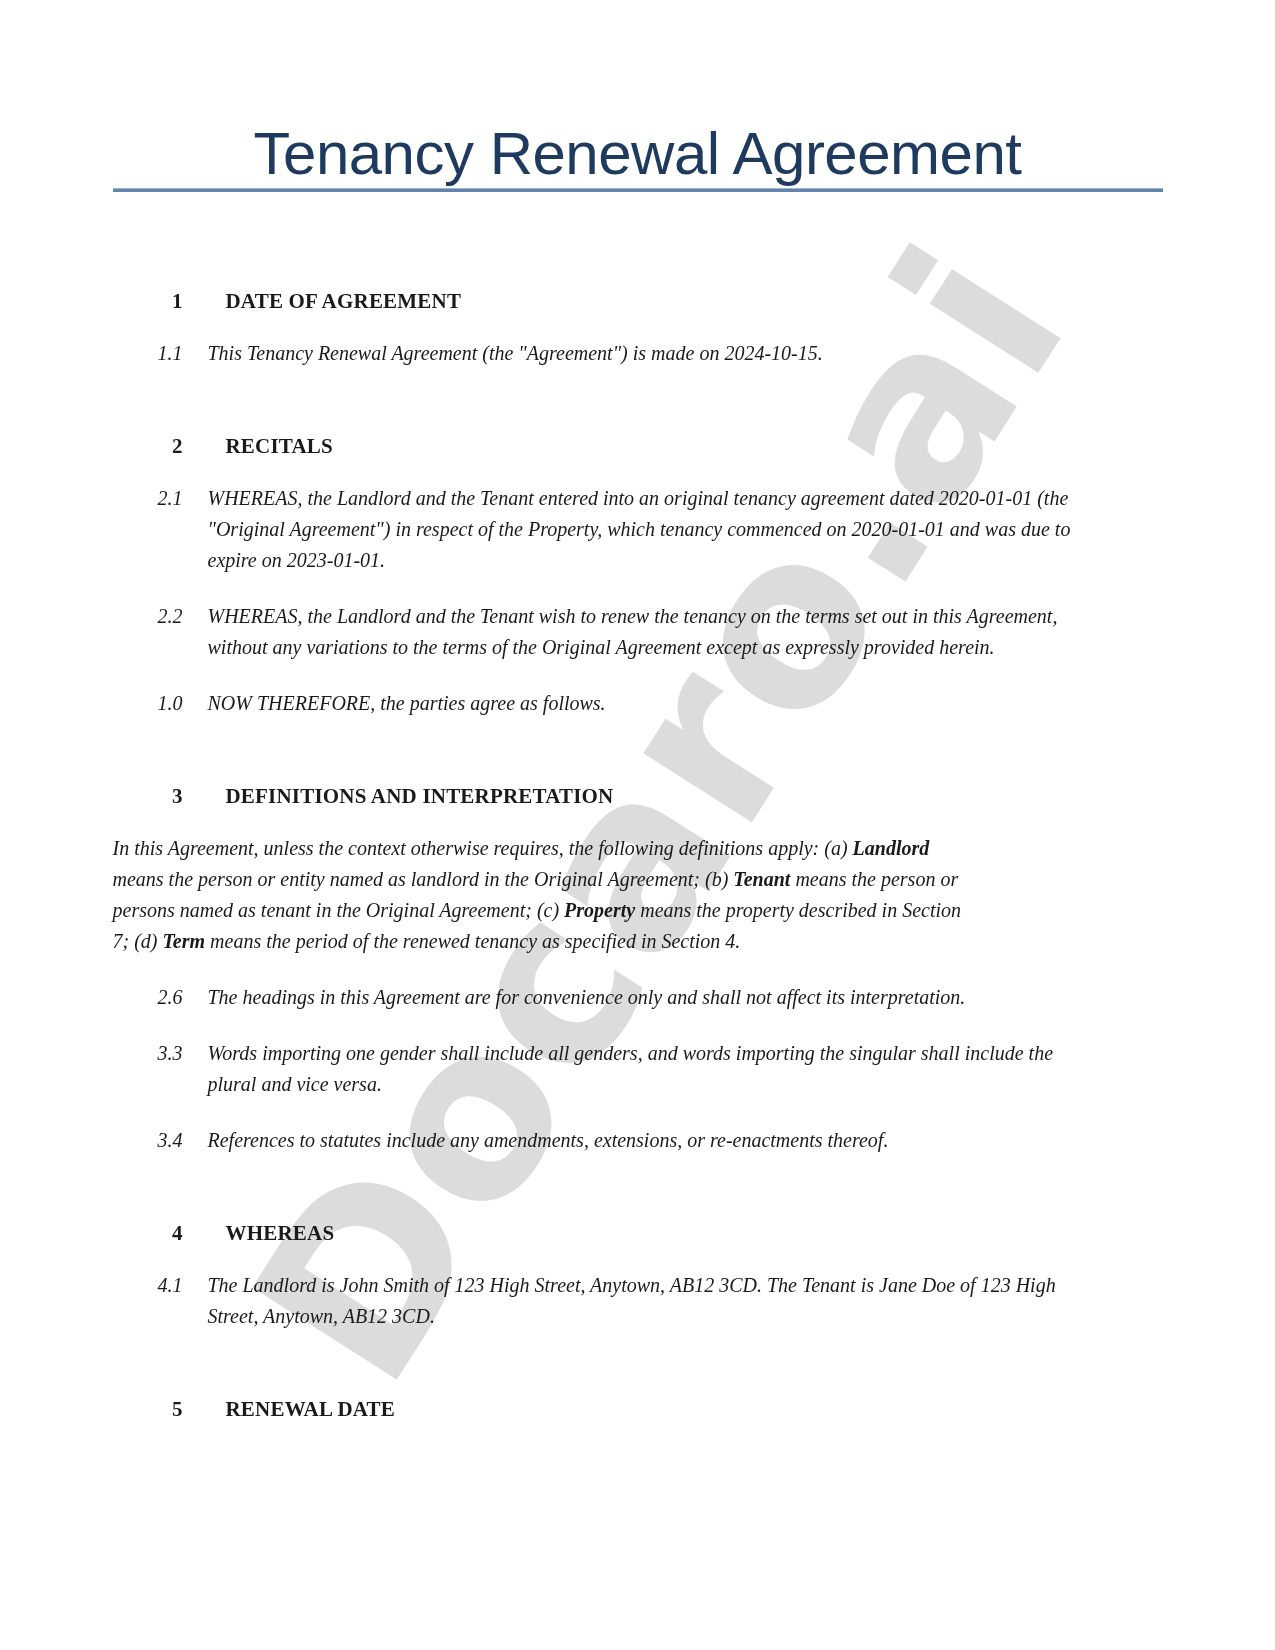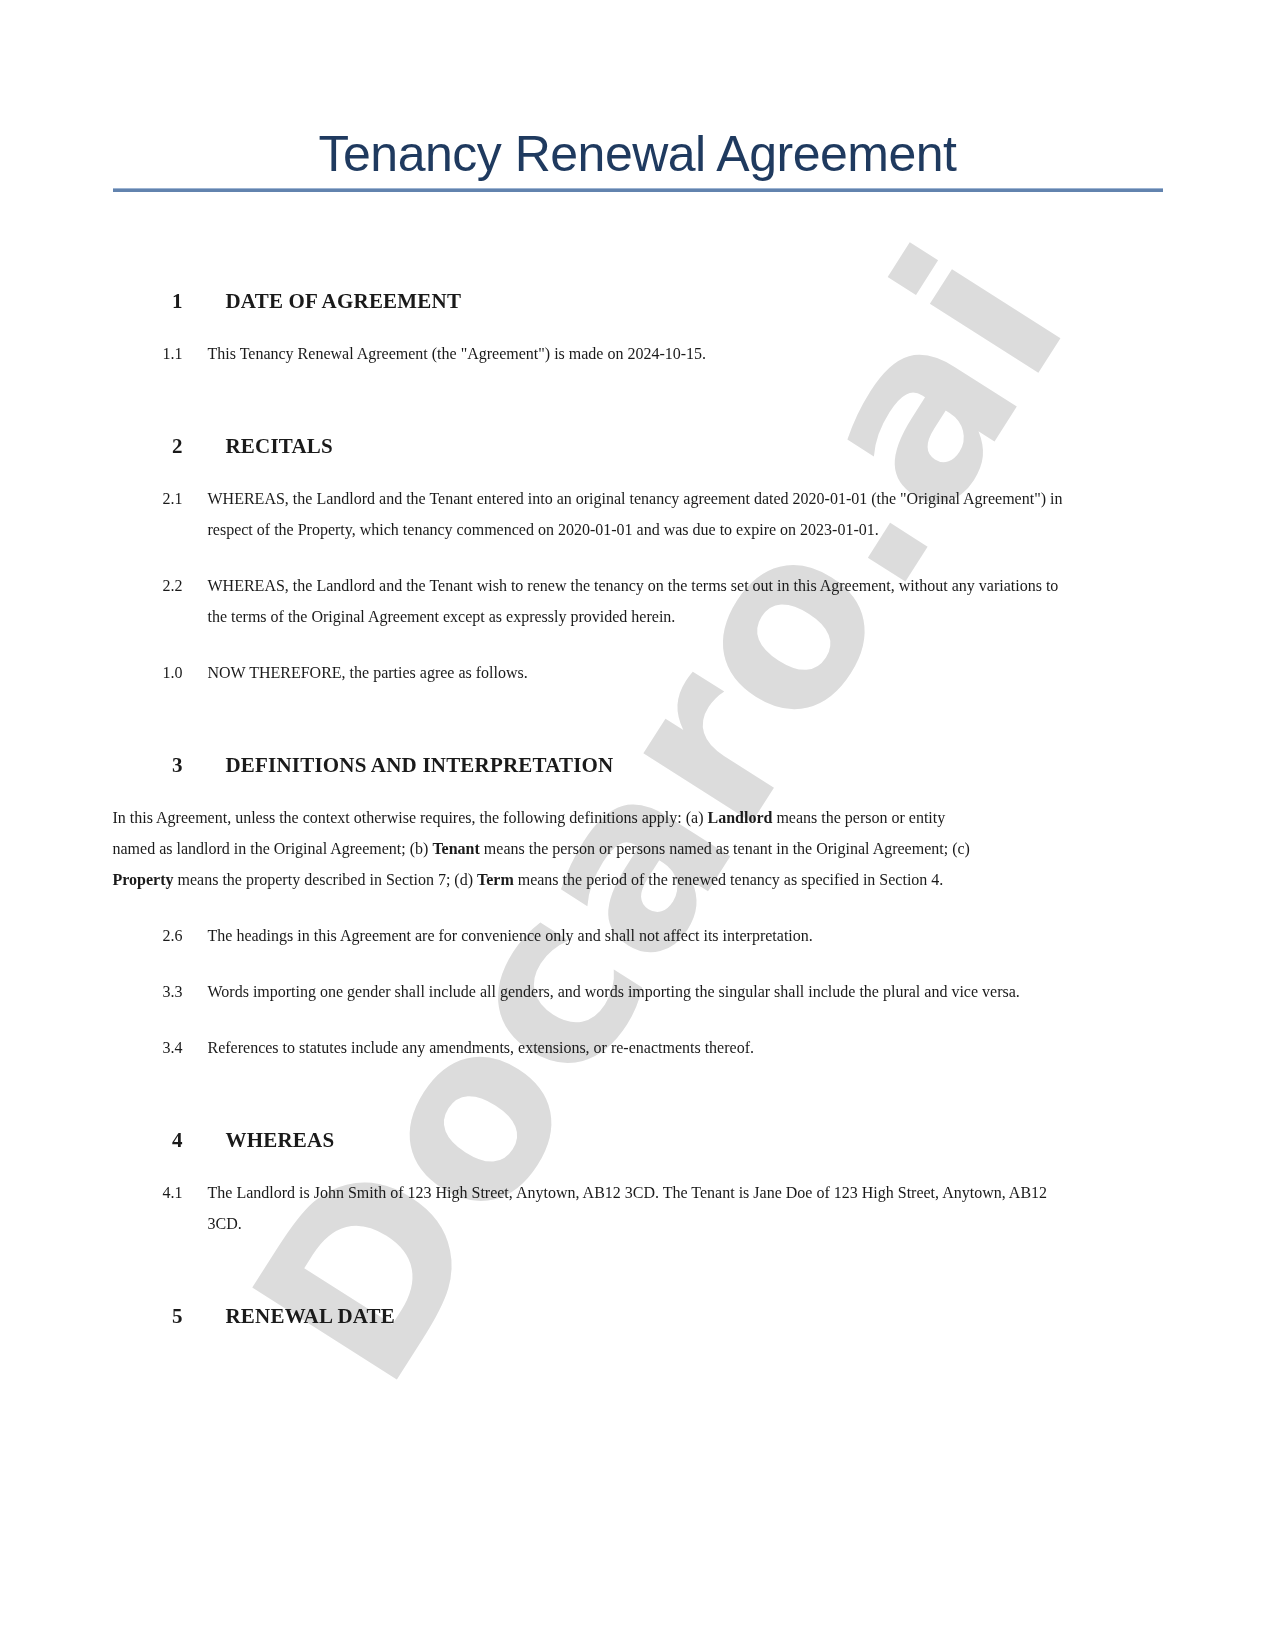--- a/index.html
+++ b/index.html
@@ -39,21 +39,21 @@
     position: relative;
     z-index: 1;
     width: 1050px;
     margin: 0 auto;
   }
 
   .doc-title {
     margin: 124px 0 0 0;
     font-family: "Liberation Sans", sans-serif;
     font-weight: normal;
-    font-size: 50px;
+    font-size: 60px;
     line-height: 60px;
     letter-spacing: -0.5px;
     text-align: center;
     color: var(--title-color, #1f3a5f);
   }
 
   .title-rule {
     margin-top: 4px;
     height: 3px;
     background: var(--rule-color, #6283ae);
@@ -66,23 +66,24 @@
   .heading-row {
     display: flex;
     font-weight: bold;
     font-size: 21px;
     line-height: 27px;
     margin-bottom: 23px;
   }
 
   .clause {
     display: flex;
-    font-size: 16px;
+    font-size: 20px;
     line-height: 31px;
     margin-bottom: 25px;
+    font-style: italic;
   }
 
   .num {
     flex: 0 0 70px;
     text-align: right;
     padding-right: 25px;
   }
 
   .clause-text { width: 868px; }
   .heading-text { width: 868px; letter-spacing: 0.2px; margin-left: 18px; }

